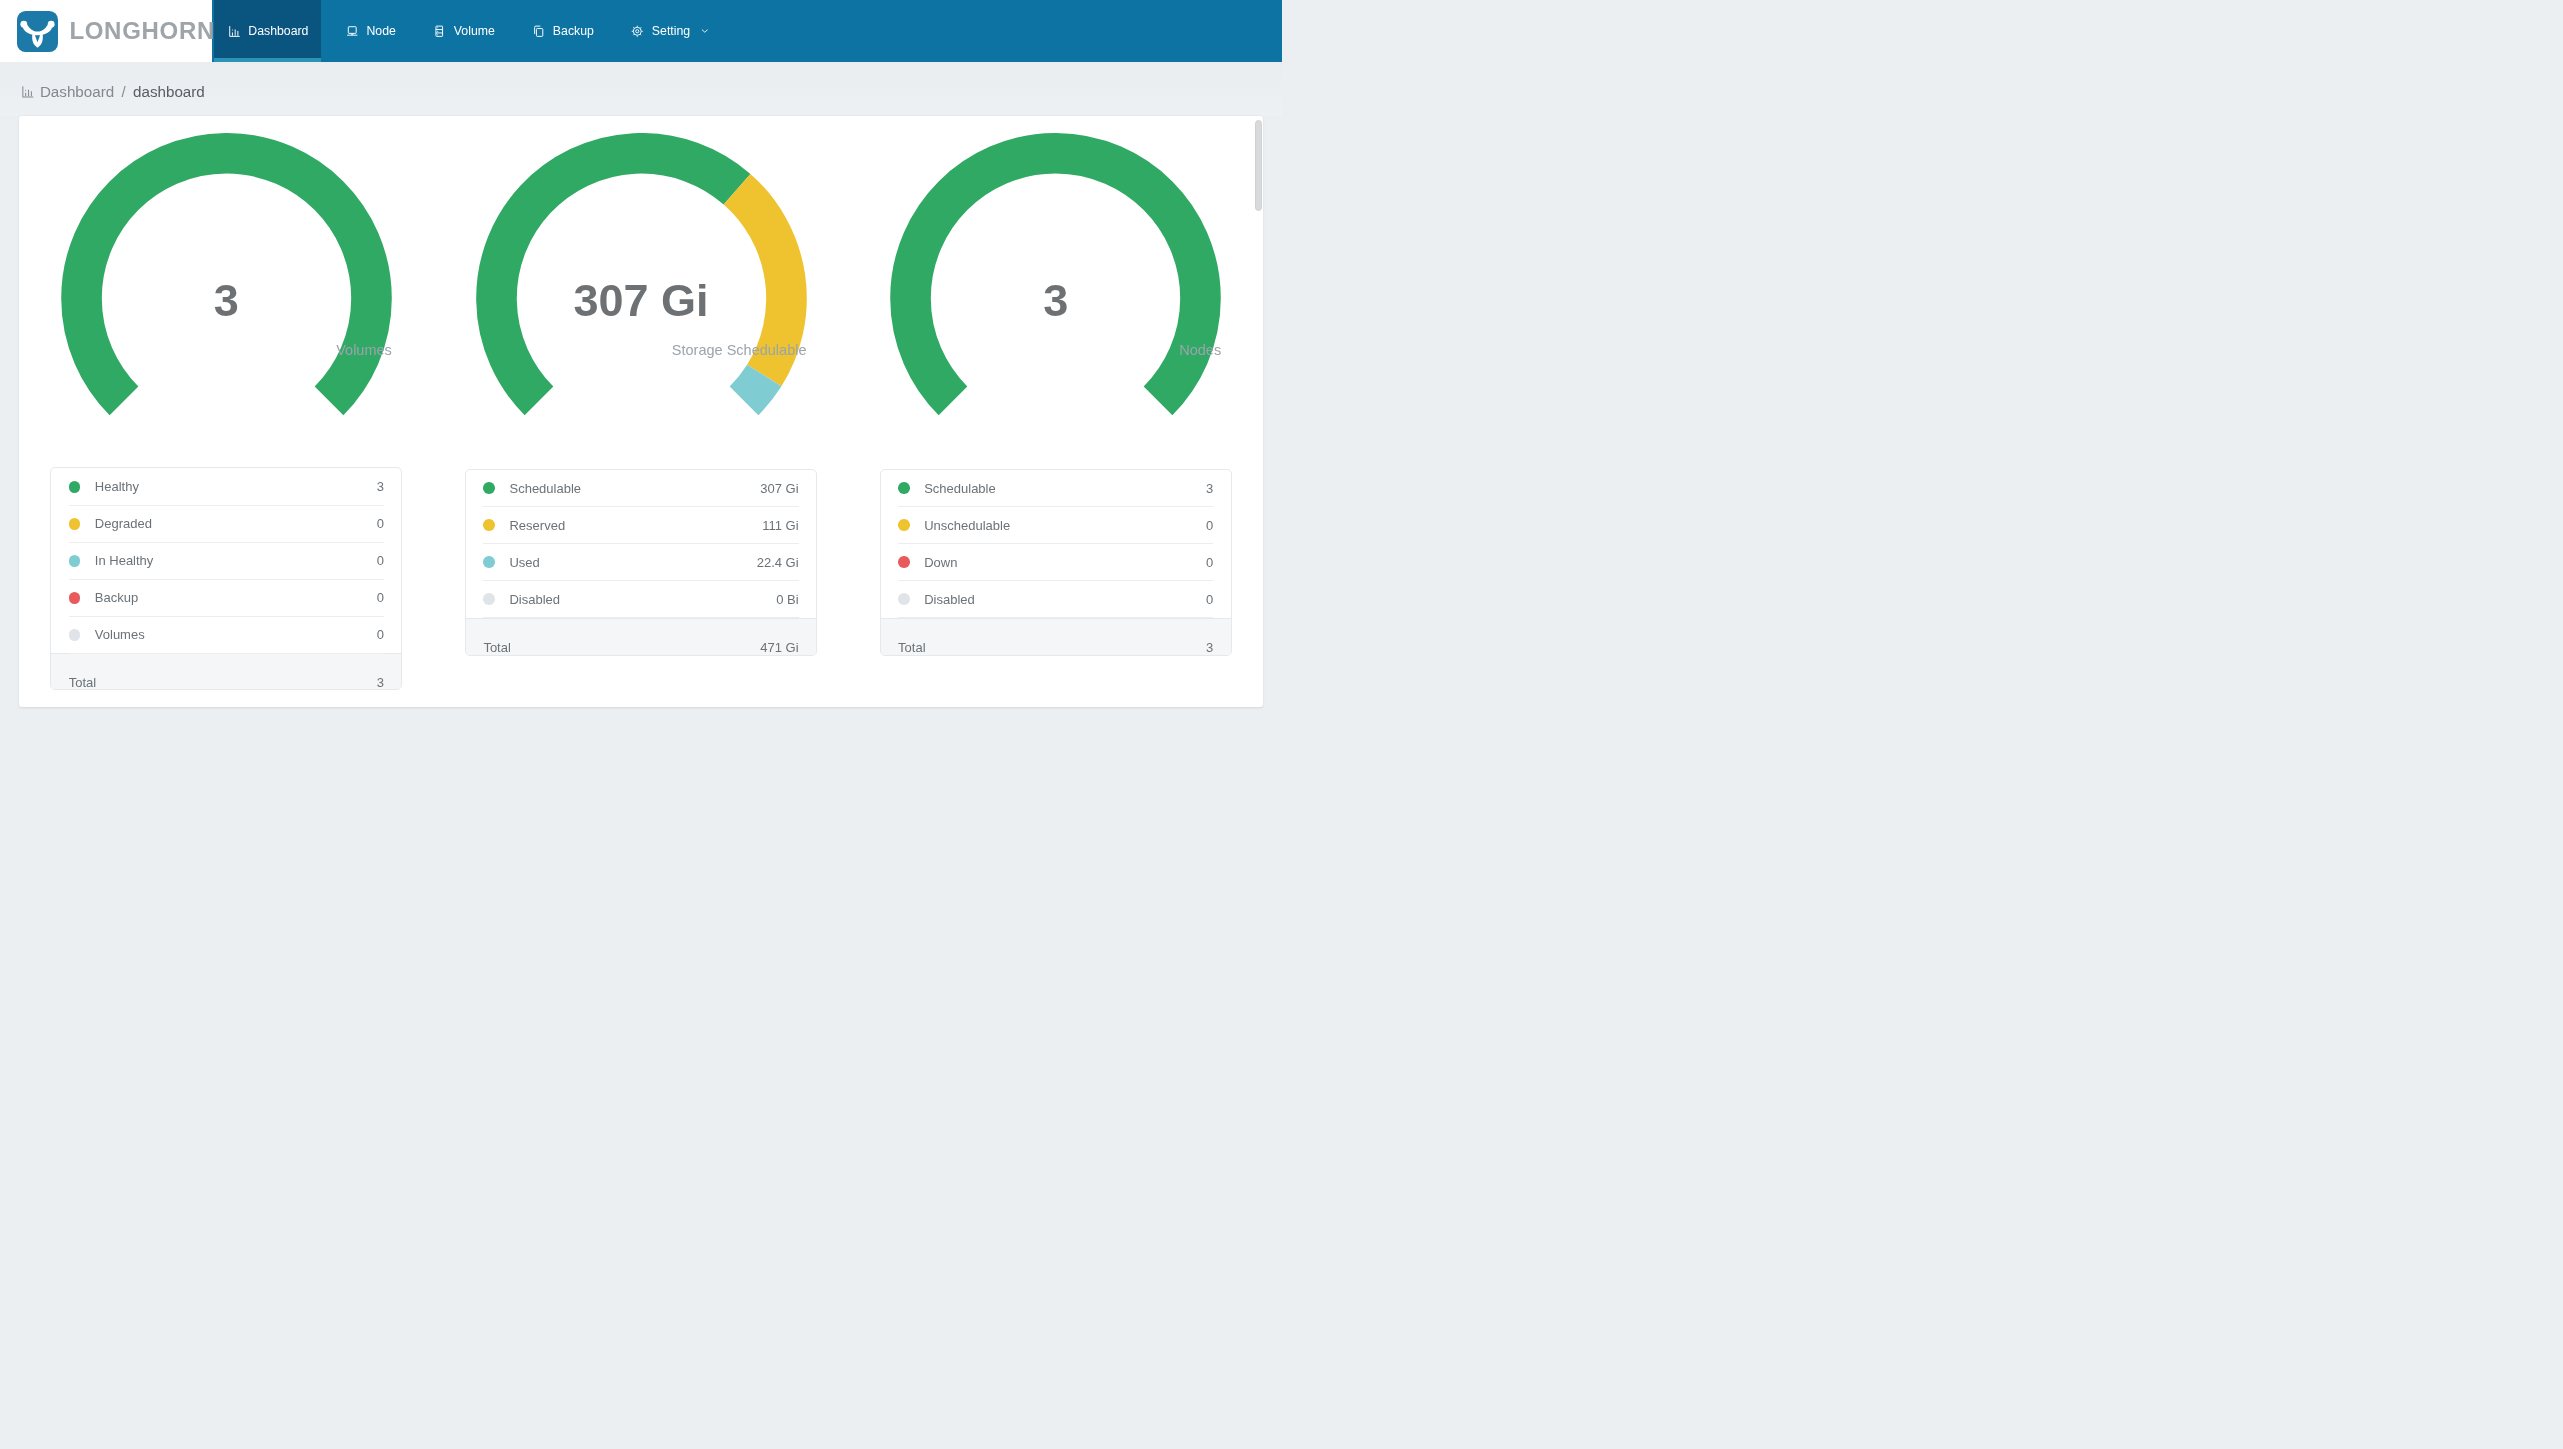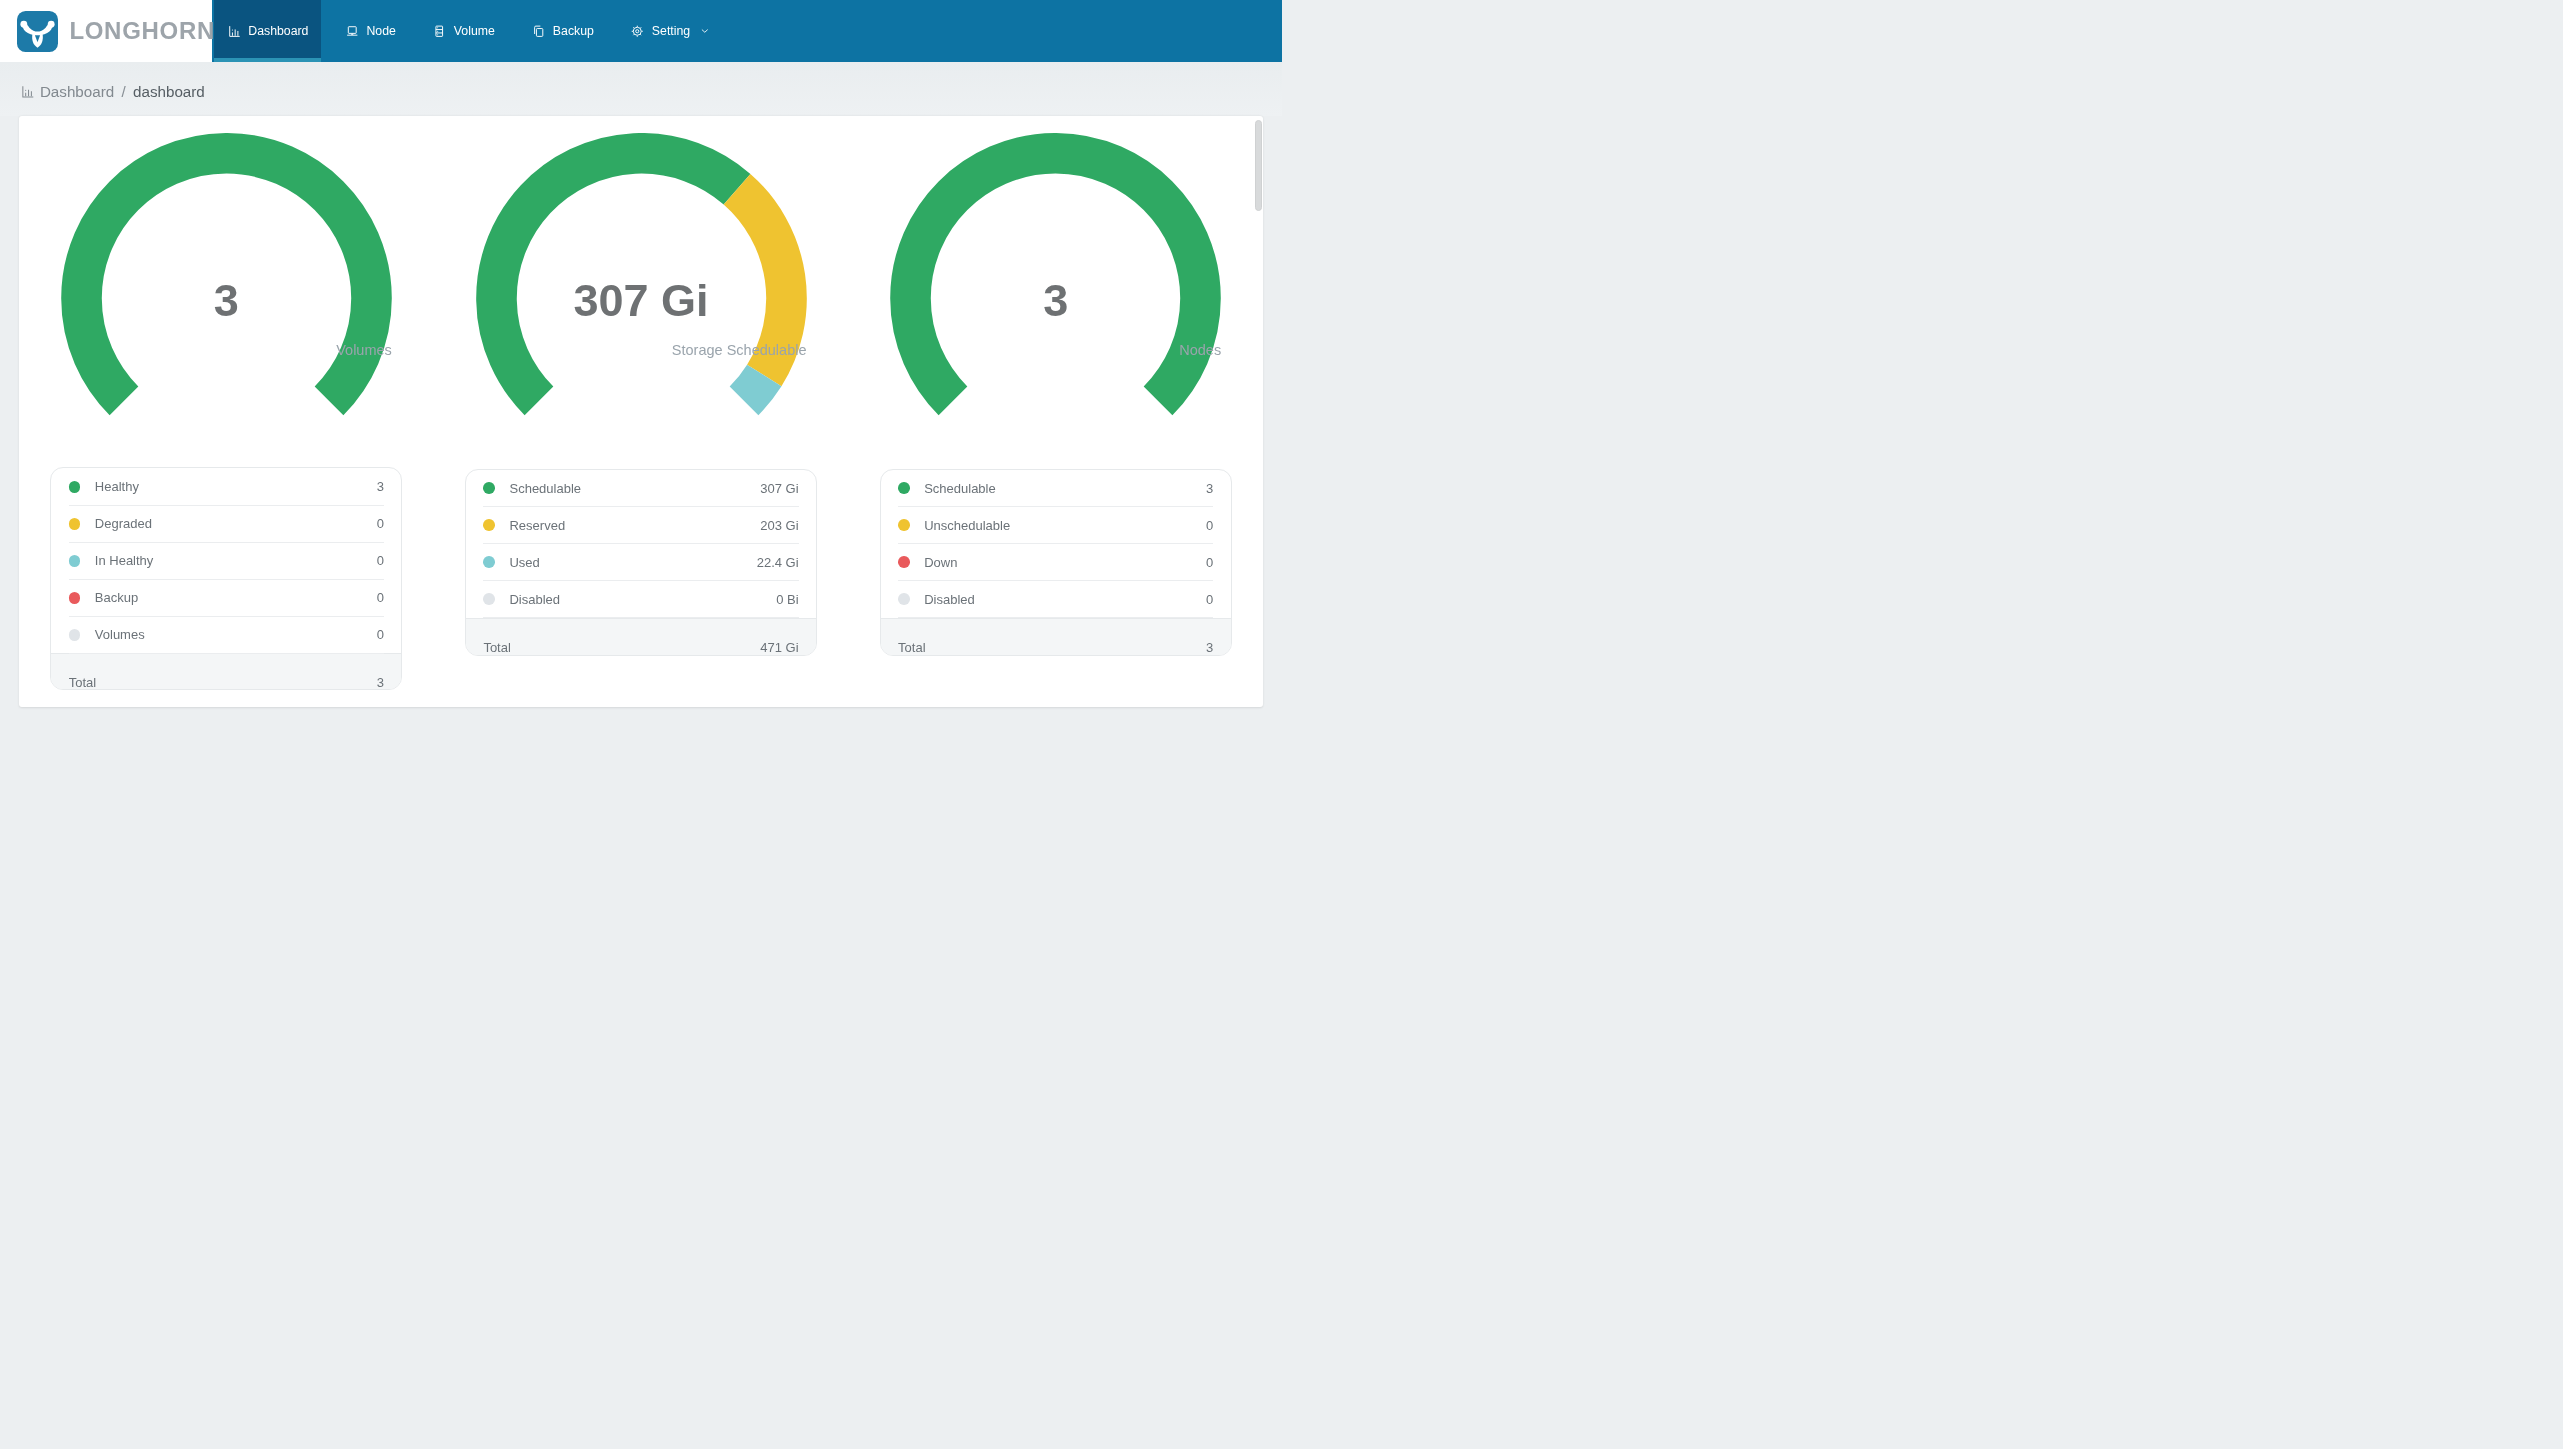--- a/index.html
+++ b/index.html
@@ -58,21 +58,21 @@
   .gauge { position:absolute; top:0; left:0; }
   .gauge-center {
     position:absolute; top:145px; left:0; width:100%; text-align:center;
     pointer-events:none;
   }
   .gauge-num { font-size:45px; line-height:45px; font-weight:600; color:#6e7173; }
   .gauge-lbl { margin-top:19px; font-size:14.5px; color:#9aa4ac;text-align:right; }
 
   
   .legend {
-    width:352px; margin-top:46px; border:0.7px solid #e6e9eb; border-radius:13px;
+    width:352px; margin-top:46px; border:0.7px solid #e6e9eb; border-radius:5px;
     overflow:hidden; background:#fff; font-size:13px; color:#6b7278;
   }
   .lrow {
     height:37px; display:flex; align-items:center; padding:0 17.4px; position:relative;
   }
   .lrow:not(:last-of-type)::after {
     content:""; position:absolute; left:17.4px; right:17.4px; bottom:0; height:0.7px;
     background:#ebedef;
   }
   .dot { width:11.6px; height:11.6px; border-radius:50%; margin-right:14.5px; flex-shrink:0; }
@@ -228,21 +228,21 @@
     </div>
     <div class="legend">
         <div class="lrow">
           <span class="dot" style="background: rgb(47, 169, 99);"></span>
           <span class="llabel">Schedulable</span>
           <span class="lvalue">307 Gi</span>
         </div>
         <div class="lrow">
           <span class="dot" style="background: rgb(239, 195, 48);"></span>
           <span class="llabel">Reserved</span>
-          <span class="lvalue">203 Gi</span>
+          <span class="lvalue">111 Gi</span>
         </div>
         <div class="lrow">
           <span class="dot" style="background: rgb(127, 204, 210);"></span>
           <span class="llabel">Used</span>
           <span class="lvalue">22.4 Gi</span>
         </div>
         <div class="lrow">
           <span class="dot" style="background: rgb(224, 228, 232);"></span>
           <span class="llabel">Disabled</span>
           <span class="lvalue">0 Bi</span>

